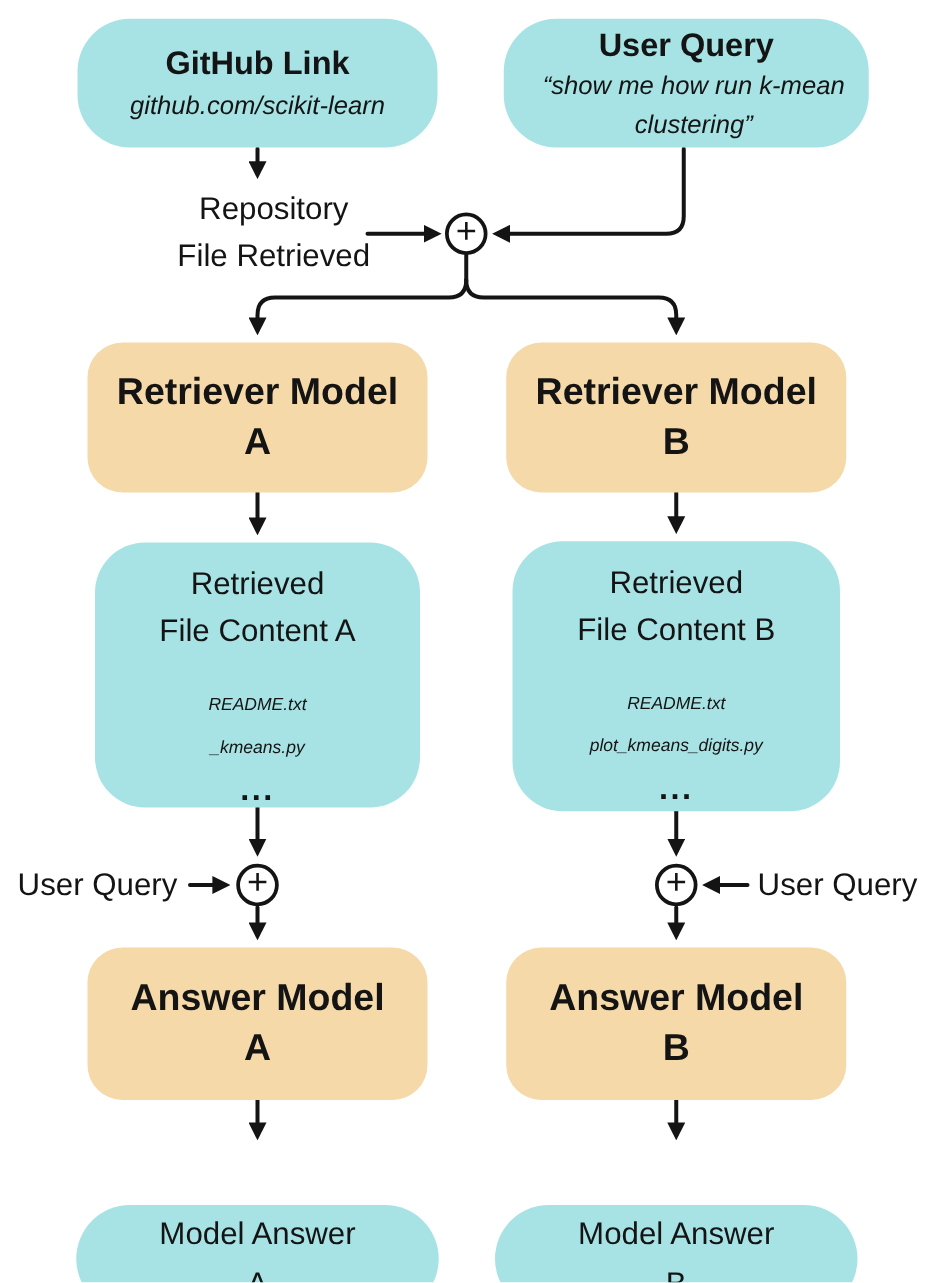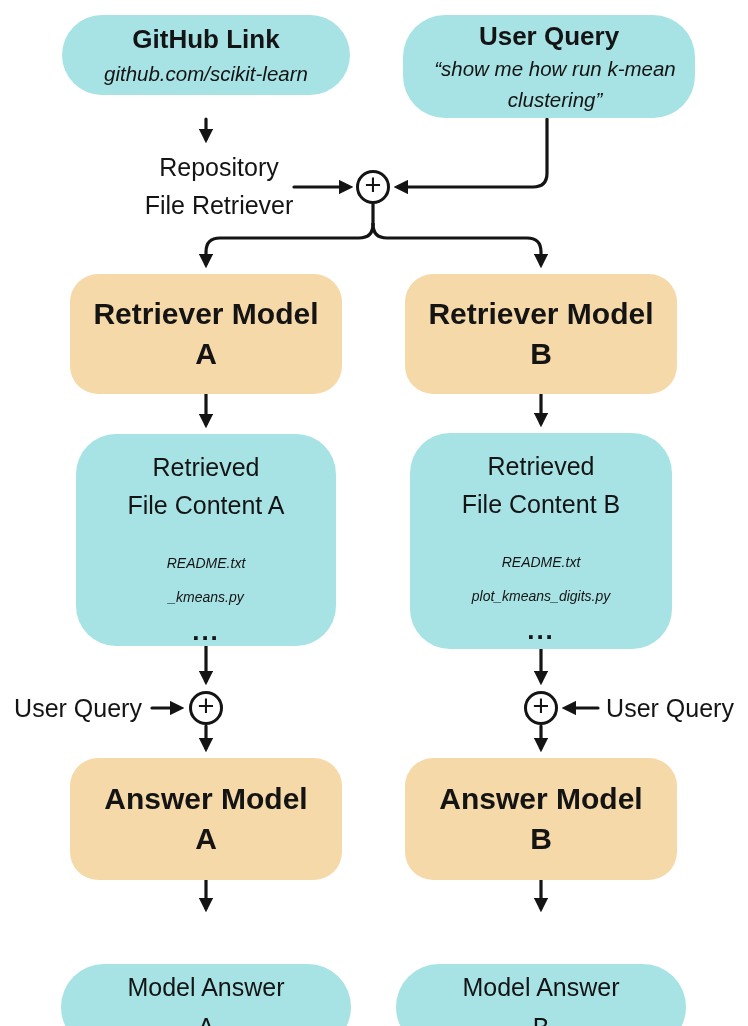--- a/index.html
+++ b/index.html
@@ -30,21 +30,21 @@
     text-align: center;
     box-sizing: border-box;
   }
   .teal   { background: #a7e3e4; }
   .orange { background: #f6d9a8; }
 
   .box-title   { font-weight: bold; font-size: 26px; line-height: 34px; }
   .box-sub     { font-style: italic; font-size: 20.5px; line-height: 30px; }
   .bold-lines  { font-weight: bold; font-size: 30px; line-height: 40px; }
 
-  #github-link     { left: 62px;  top: 15px;  width: 288px; height: 80px; border-radius: 42px; gap: 3px; }
+  #github-link     { left: 62px;  top: 15px;  width: 288px; height: 103px; border-radius: 42px; gap: 3px; }
   #user-query      { left: 403px; top: 15px;  width: 292px; height: 103px; border-radius: 42px; padding: 0 18px; }
   #user-query .box-sub { line-height: 31px; margin-left: 12px; }
 
   #repo-structure-label {
     position: absolute;
     left: 89px; top: 148px; width: 260px;
     text-align: center;
     font-size: 25px; line-height: 38px;
   }
 
@@ -125,21 +125,21 @@
     <div class="box-sub">github.com/scikit-learn</div>
   </div>
 
   <div id="user-query" class="node teal">
     <div class="box-title">User Query</div>
     <div class="box-sub">“show me how run k-mean clustering”</div>
   </div>
 
   <div id="repo-structure-label">
     <div>Repository</div>
-    <div>File Retriever</div>
+    <div>File Retrieved</div>
   </div>
 
   <div id="plus-top" class="plus-circle">
     <span>+</span>
   </div>
   <div id="plus-left" class="plus-circle">
     <span>+</span>
   </div>
   <div id="plus-right" class="plus-circle">
     <span>+</span>

